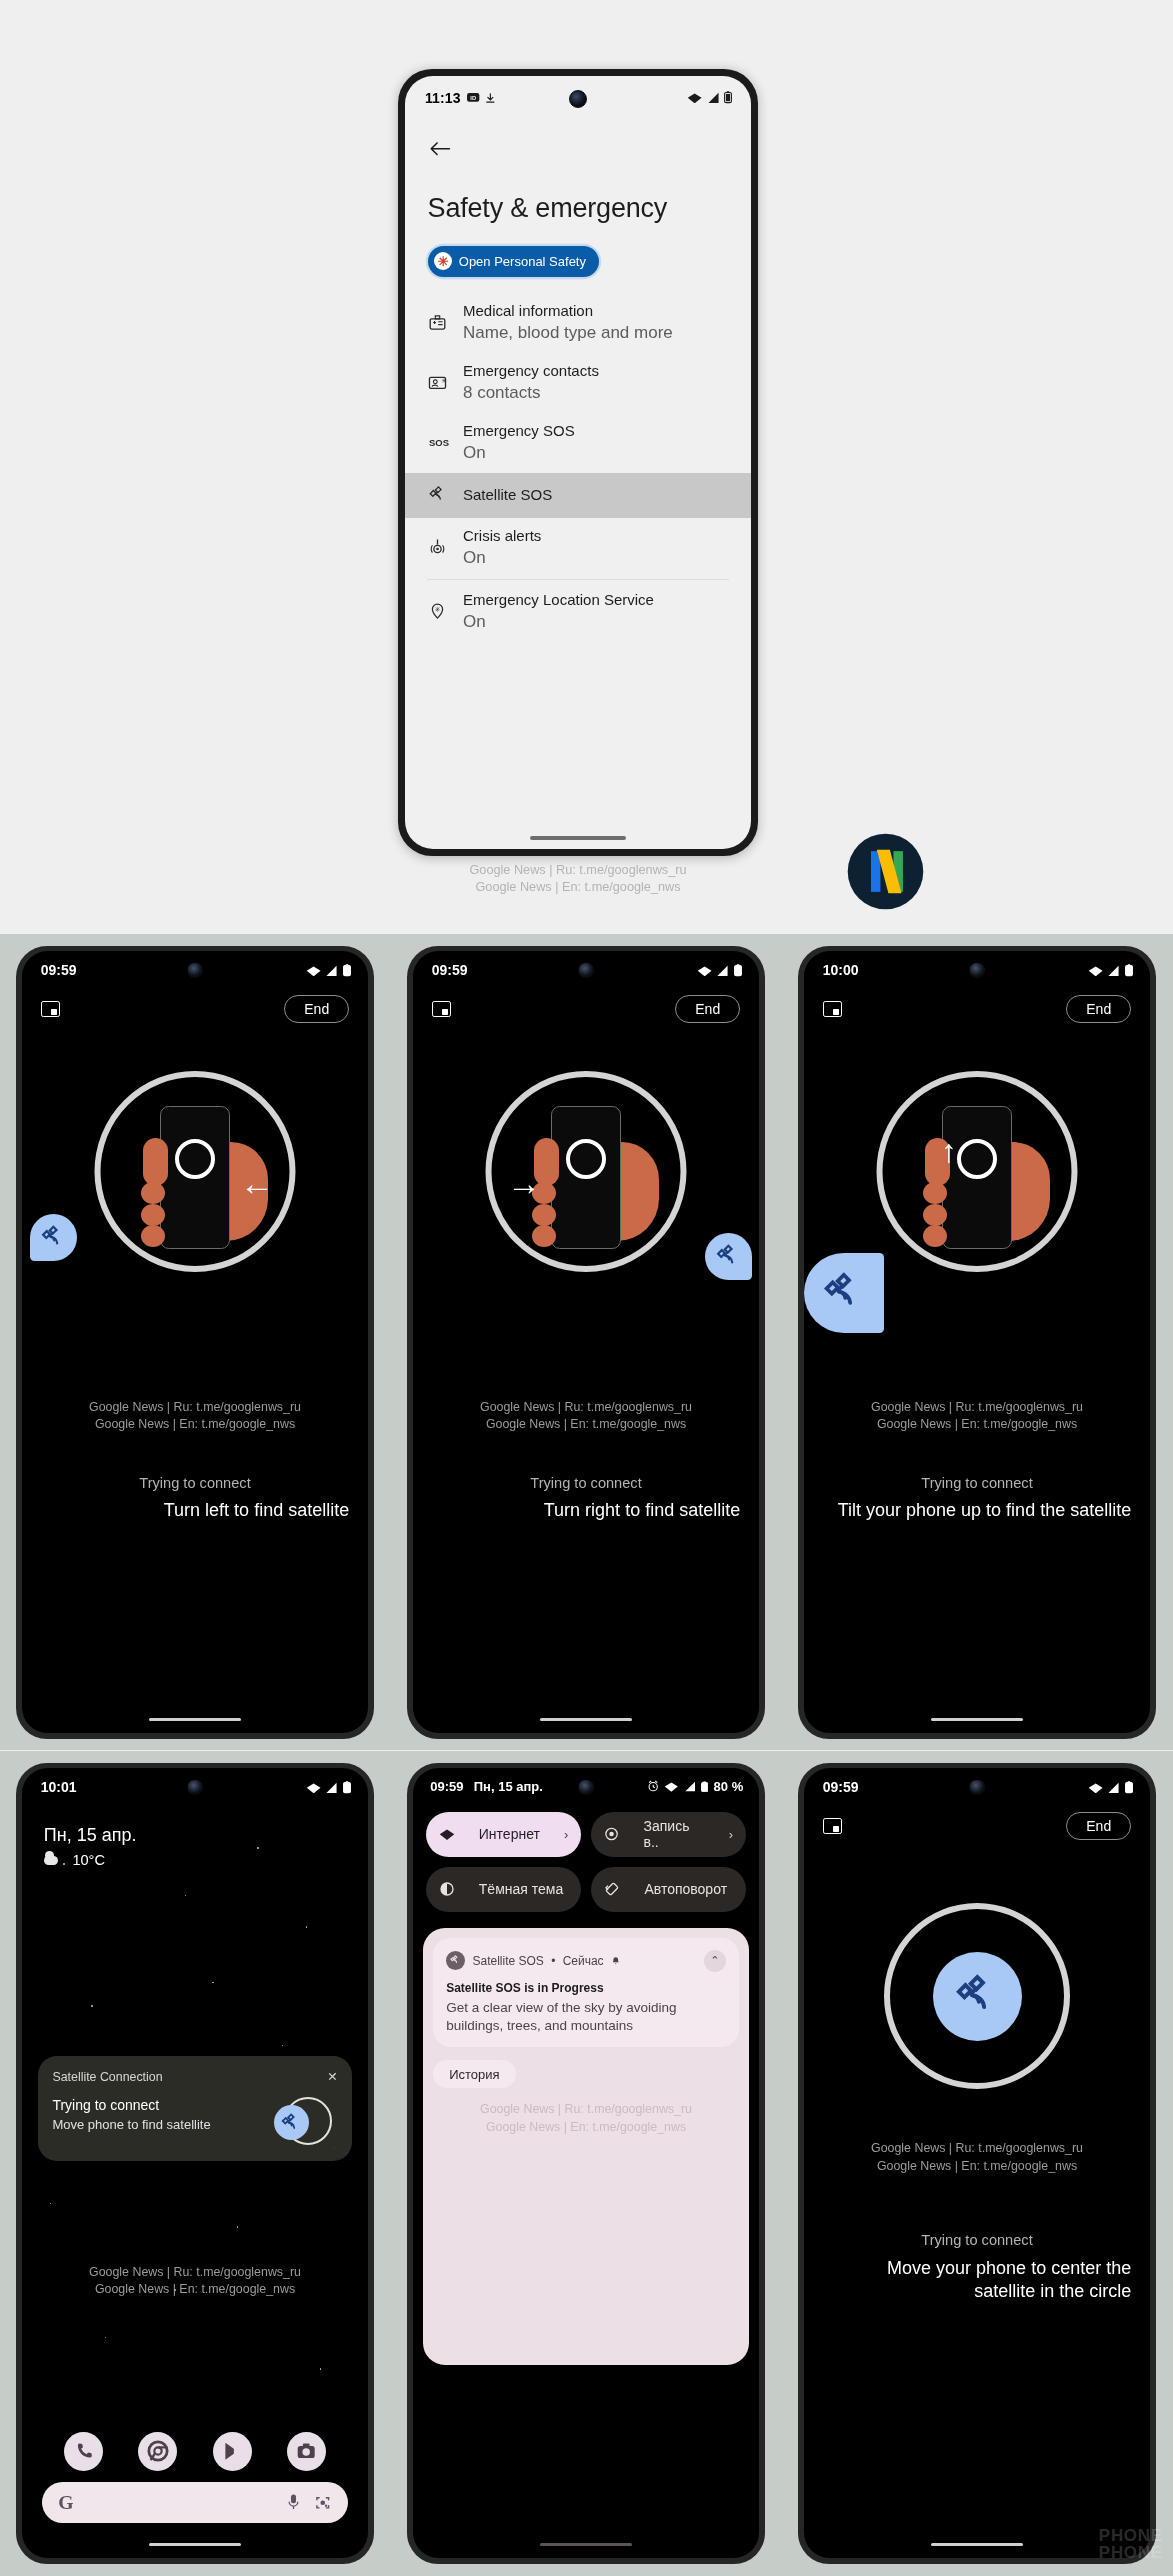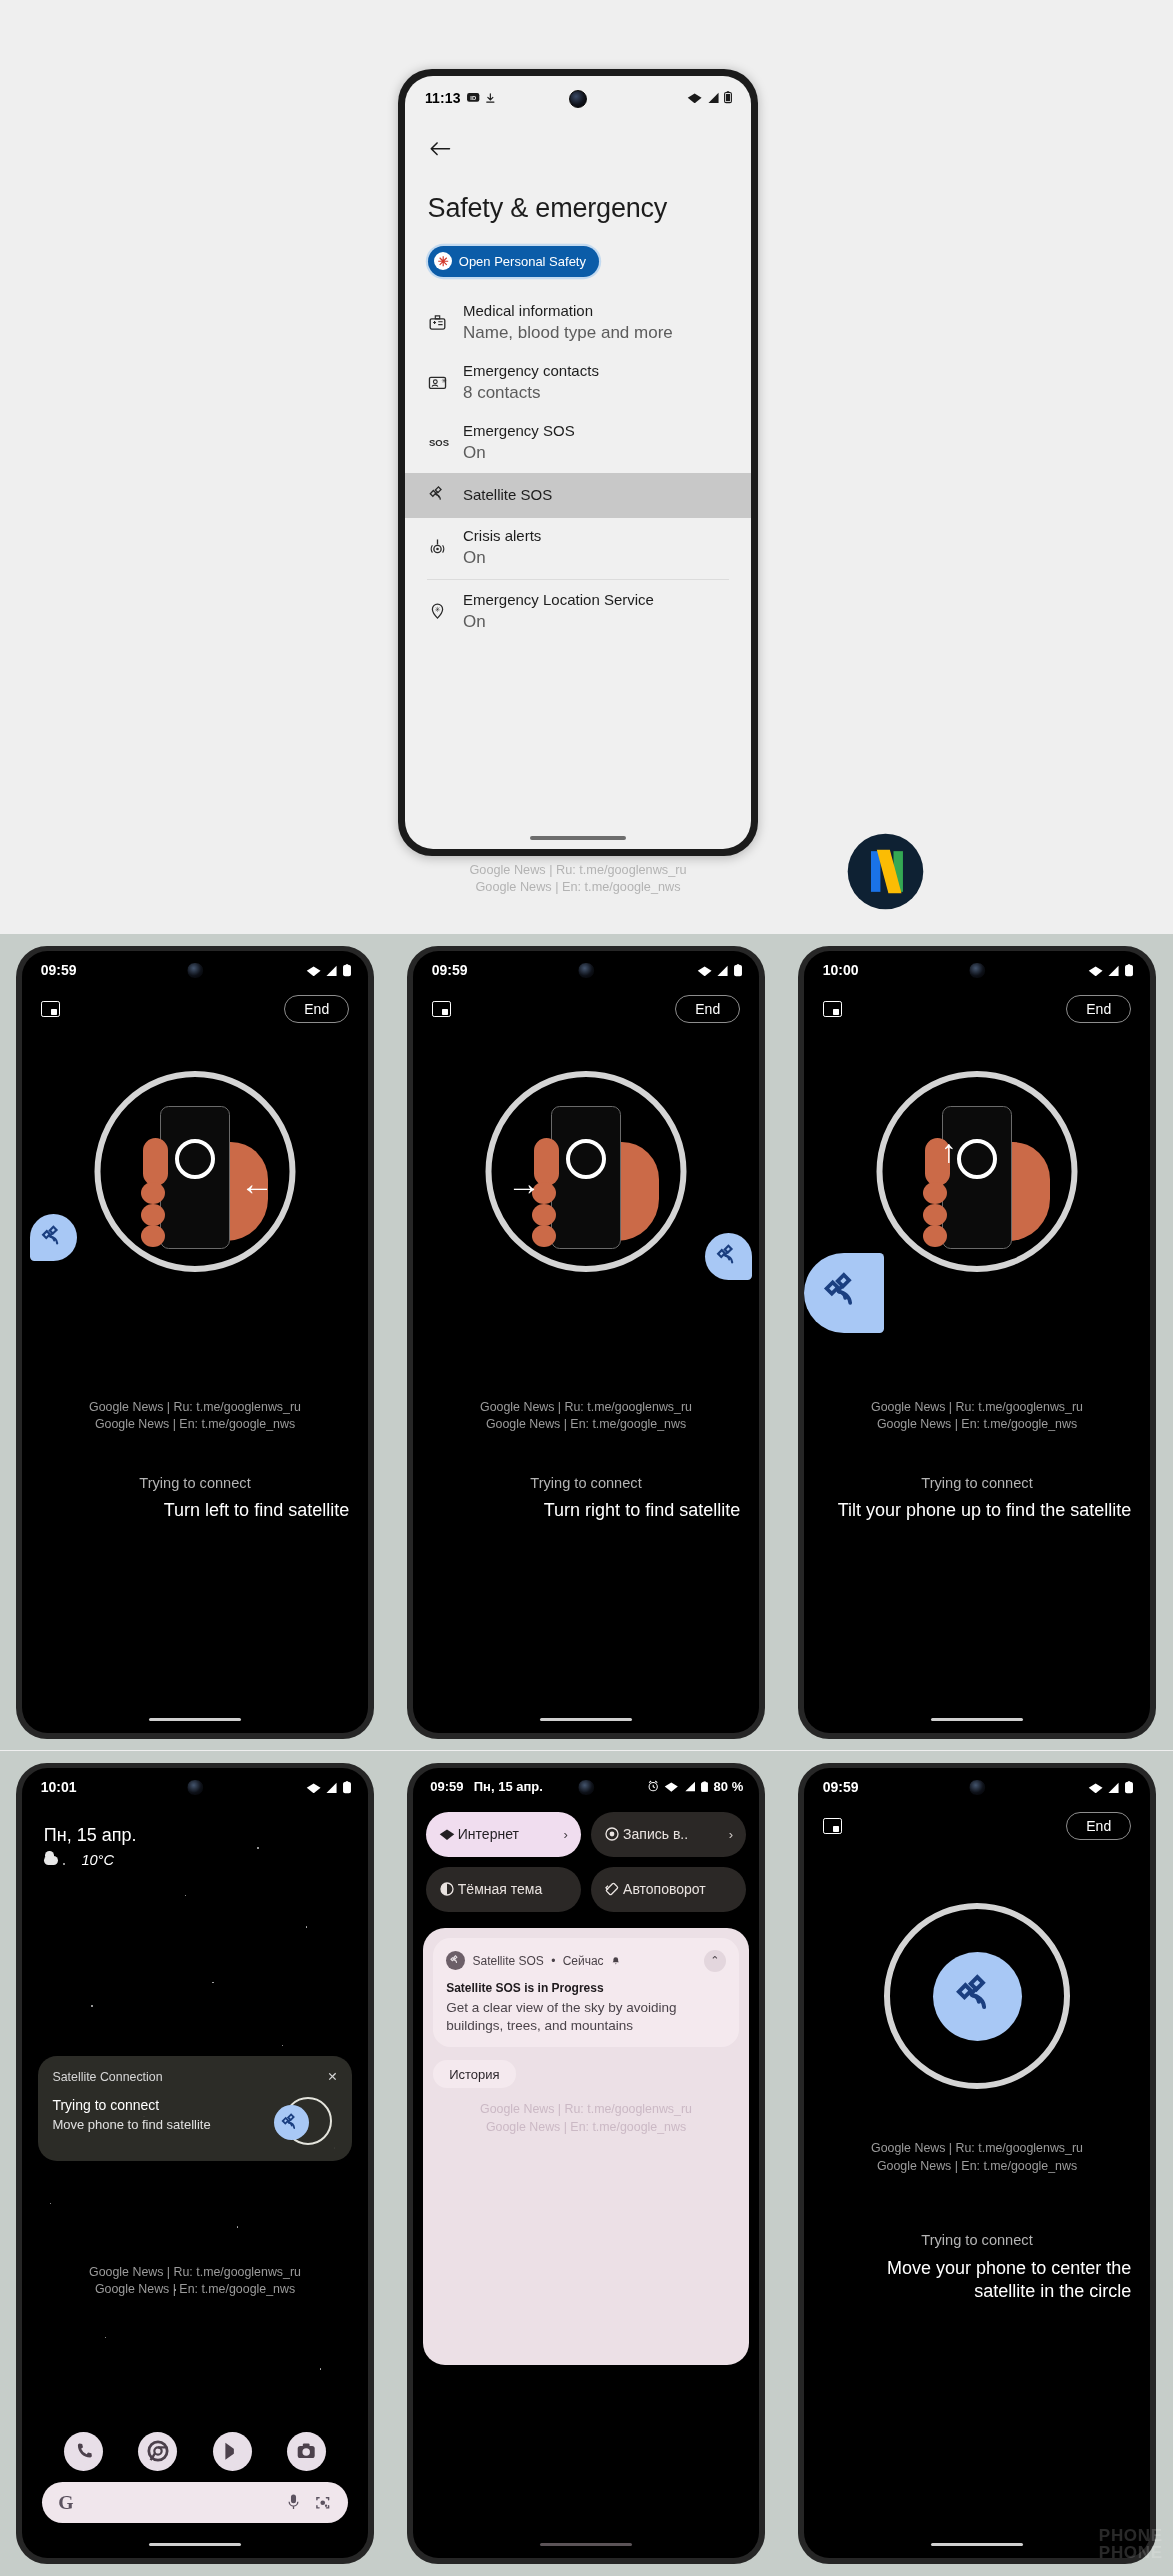--- a/index.html
+++ b/index.html
@@ -263,21 +263,21 @@
 
   
   .lock-screen {
     background: linear-gradient(180deg,#252a45 0%,#3a3453 28%,#6b5270 52%,#4b4465 72%,#1c2c4c 100%);
   }
   .stars { position:absolute; inset:0; }
   .stars i {
     position:absolute; width:1.5px; height:1.5px; background:#fff; border-radius:50%; opacity:.7;
   }
   .lock-date { margin: 19px 0 0 22px; color:#fff; font-size: 18px; }
-  .lock-weather { margin: 5.8px 0 0 22px; color:#fff; font-size: 14.6px; display:flex; align-items:center; gap:23px;font-style:italic;}
+  .lock-weather { margin: 5.8px 0 0 22px; color:#fff; font-size: 14.6px; display:flex; align-items:center; gap:14px;}
   .cloud-ico { width:14.6px; height:9.5px; background:#e8e8e8; border-radius:6.6px; position:relative;}
   .cloud-ico:before{content:"";position:absolute;left:1.5px;top:-4.4px;width:8.7px;height:8.7px;background:#e8e8e8;border-radius:50%;}
 
   .notif-card {
     position: absolute; left: 16px; right: 16px; top: 288px;
     background: rgba(48,48,42,.92);
     border-radius: 19px;
     padding: 13px 14.6px 16px 14.6px;
     color: #e8e8e8;
   }
@@ -320,21 +320,21 @@
   .qs-screen { background:#000; }
   .qs-status {
     display:flex; align-items:center; padding: 0 17.5px; height: 36px;
     color:#fff; font-size: 13px; font-weight:600; gap: 10.2px; position:relative;
   }
   .qs-status .qs-right { position:absolute; right:16px; display:flex; align-items:center; gap:5.1px; font-size:13px;}
   .qs-tiles { padding: 7.3px 13px 0 13px; display:grid; grid-template-columns: 1fr 1fr; gap: 10.2px;}
   .qs-tile {
     height: 45px; border-radius: 25px;
     background: #2b2826; color: #e9e3e0;
-    display:flex; align-items:center; padding: 0 13px; gap: 3px;
+    display:flex; align-items:center; padding: 0 13px; gap: 24px;
     font-size: 14px;
   }
   .qs-tile.on { background: #f0ddef; color: #231f23; }
   .qs-tile .chev { margin-left:auto; font-size: 13px; opacity:.85;}
   .notif-sheet {
     margin: 16px 10.2px 0 10.2px;
     background: #ece0e6;
     border-radius: 22px;
     padding: 10.2px;
     min-height: 437px;

